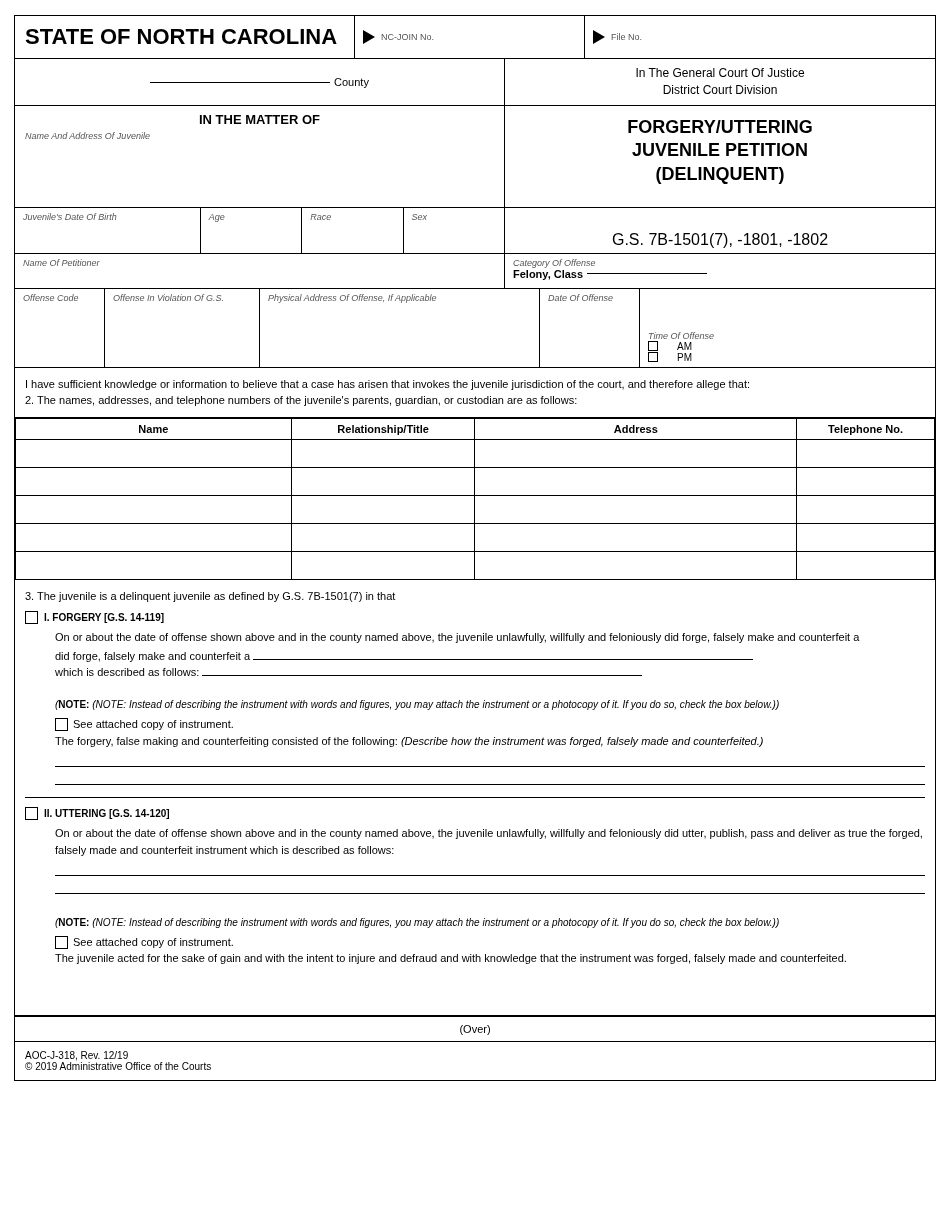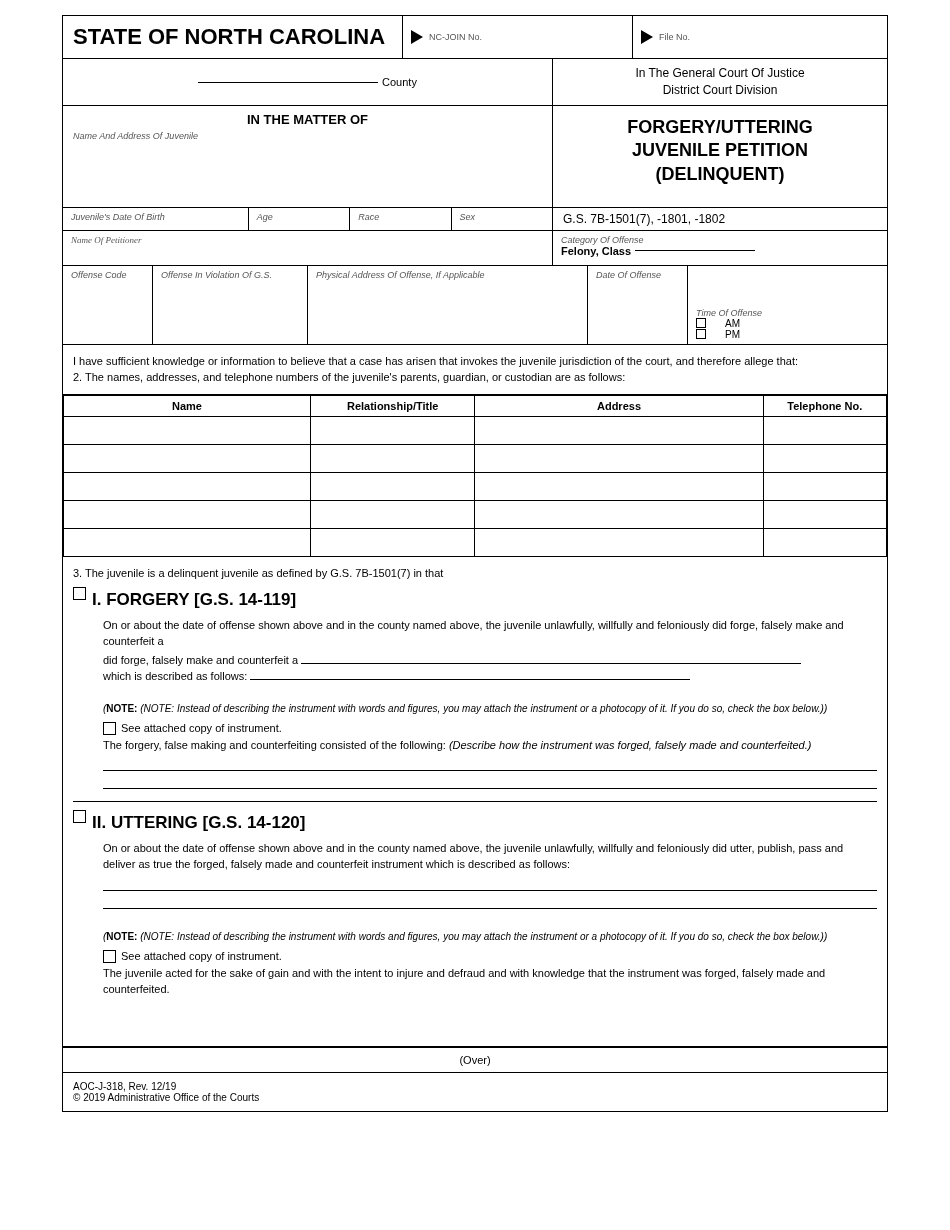--- a/index.html
+++ b/index.html
@@ -5,21 +5,21 @@
     * { box-sizing: border-box; margin: 0; padding: 0; }
     body {
       font-family: Arial, sans-serif;
       font-size: 11px;
       background: #fff;
       color: #000;
       width: 950px;
       min-height: 1230px;
     }
     .page {
-      width: 826px;
+      width: 922px;
       margin: 15px auto;
       border: 1px solid #000;
       padding: 0;
     }
     
     .header {
       display: flex;
       border-bottom: 1px solid #000;
     }
     .header-left {
@@ -140,33 +140,33 @@
     }
     .dob-cell:last-child { border-right: none; }
     .dob-cell .field-label {
       font-size: 9px;
       color: #555;
       font-style: italic;
     }
     .dob-right {
       flex: 1;
       padding: 4px 10px;
-      text-align: left;
-      font-size: 12px;
+      text-align: center;
+      font-size: 16px;
+      margin-top: 19px;
     }
     
     .petitioner-row {
       display: flex;
       border-bottom: 1px solid #000;
     }
     .petitioner-left {
       flex: 0 0 490px;
       border-right: 1px solid #000;
       padding: 4px 8px;
-      font-family: Liberation Serif, serif;
     }
     .petitioner-right {
       flex: 1;
       padding: 4px 8px;
       display: flex;
       align-items: flex-start;
     }
     .field-label {
       font-size: 9px;
       color: #555;
@@ -231,23 +231,24 @@
     }
     
     .section3 {
       padding: 8px 10px;
       font-size: 11px;
       line-height: 1.5;
       border-bottom: 1px solid #000;
     }
     .section-header {
       font-weight: bold;
-      font-size: 17px;
+      font-size: 10px;
       margin-bottom: 4px;
       display: flex;
+      align-items: center;
       gap: 6px;
     }
     .checkbox-box {
       width: 13px;
       height: 13px;
       border: 1px solid #000;
       display: inline-block;
       flex-shrink: 0;
     }
     .underline-field {

